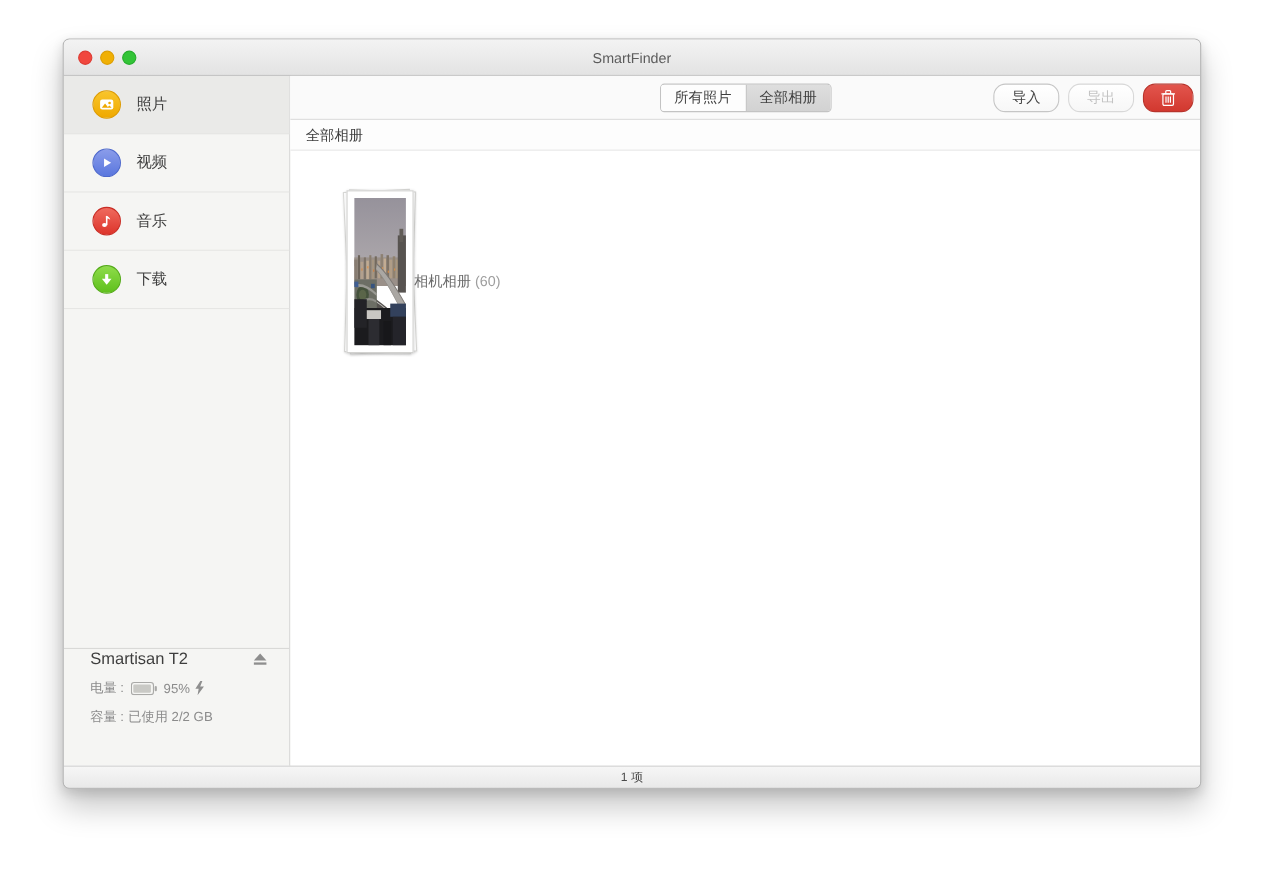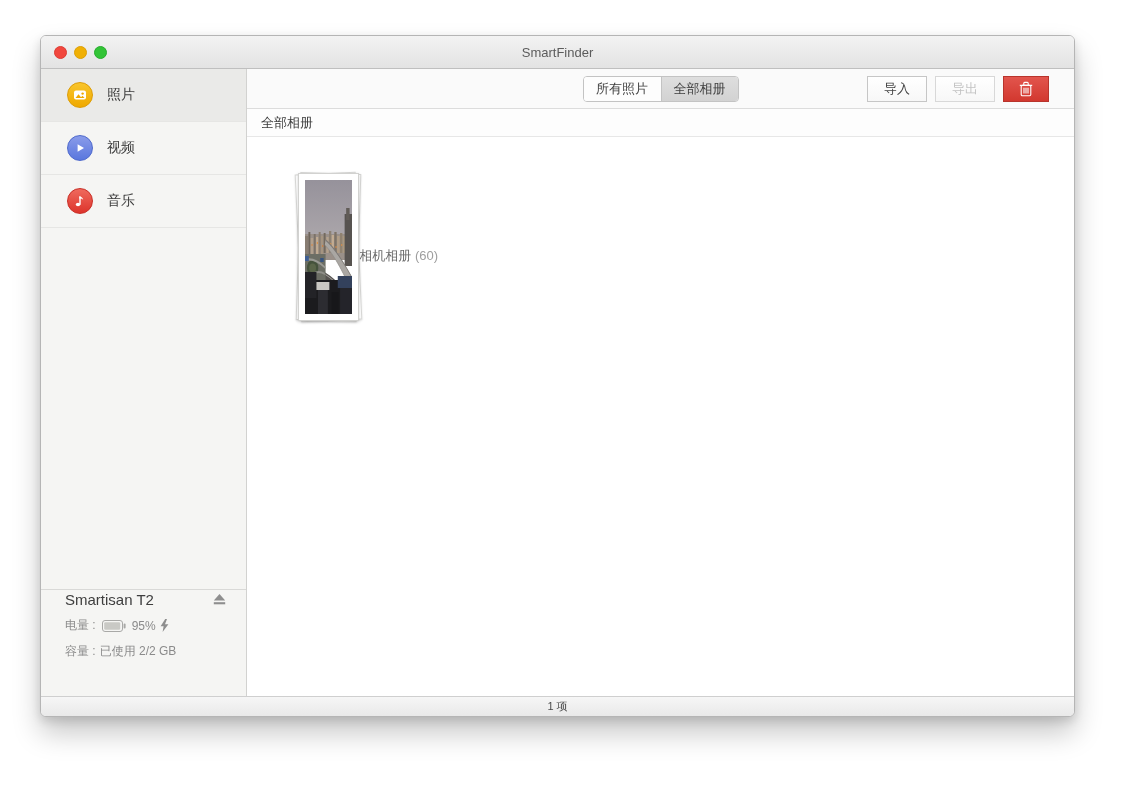--- a/index.html
+++ b/index.html
@@ -1,20 +1,20 @@
 <!DOCTYPE html>
 <html><head>
 <meta charset="utf-8">
 <style>
   * { margin: 0; padding: 0; box-sizing: border-box; }
   html, body { width: 1147px; height: 797px; background: #ffffff; overflow: hidden;
     font-family: "Liberation Sans", "DejaVu Sans", sans-serif; }
 
   .window {
-    position: absolute; left: 40px; top: 35px; width: 1035px; height: 682px;
+    position: absolute; left: 57px; top: 35px; width: 1035px; height: 682px;
     background: #fff; border-radius: 6px; border: 1px solid #b5b5b5;
     box-shadow: 0 16px 28px rgba(0,0,0,.22), 0 4px 10px rgba(0,0,0,.12);
     display: flex; flex-direction: column; overflow: hidden;
   }
 
   
   .titlebar {
     height: 33px; flex: 0 0 33px; position: relative;
     background: linear-gradient(#f3f3f3, #e3e3e3);
     border-bottom: 1px solid #bfbfbf;
@@ -58,36 +58,36 @@
   .device-row1 { display: flex; align-items: center; justify-content: space-between; }
   .device-name { font-size: 15px; color: #3e3e3e; }
   .eject-btn { width: 18px; height: 16px; display: flex; align-items: center; justify-content: center; cursor: default; }
   .device-line { margin-top: 9px; display: flex; align-items: center; font-size: 12px; color: #8b8b8b; gap: 4px; }
 
   
   .main { flex: 1 1 auto; display: flex; flex-direction: column; background: #fff; min-width: 0; }
   .toolbar {
     height: 40px; flex: 0 0 40px; background: #fafafa; border-bottom: 1px solid #dcdcdc;
     position: relative; display: flex; align-items: center; justify-content: flex-end;
-    padding-right: 25px; gap: 8px;
+    padding-right: 6px; gap: 8px;
   }
   .segmented {
     position: absolute; left: 50%; top: 50%; transform: translate(-50%, -50%);
     display: flex; border: 1px solid #c3c3c3; border-radius: 4px; overflow: hidden;
     background: #fff; height: 26px;
   }
   .segment {
     width: 77px; display: flex; align-items: center; justify-content: center;
     font-size: 13px; color: #3f3f3f; background: #fdfdfd; cursor: default;
   }
   .segment + .segment { border-left: 1px solid #c3c3c3; }
   .segment.selected { background: linear-gradient(#dedede, #d2d2d2); }
 
   .btn {
-    height: 26px; padding: 0 16px; border: 1px solid #c6c6c6; border-radius: 0;
+    height: 26px; padding: 0 16px; border: 1px solid #c6c6c6; border-radius: 11px;
     background: linear-gradient(#ffffff, #f7f7f7); font-size: 13px; color: #434343;
     display: flex; align-items: center; justify-content: center; cursor: default;
   }
   .btn.disabled { color: #c3c3c3; border-color: #d8d8d8; }
   .btn.danger {
     width: 46px; padding: 0;
     background: linear-gradient(#e2554d, #d2382f); border-color: #b8342c;
   }
 
   .section-header {
@@ -165,20 +165,29 @@
         <div class="circle music">
           <svg width="14" height="14" viewBox="0 0 14 14">
             <ellipse cx="5" cy="10.5" rx="2.2" ry="1.8" fill="#fff"></ellipse>
             <rect x="6.3" y="2.5" width="1.4" height="8.2" fill="#fff"></rect>
             <path d="M6.3 2.2 C8.6 2.8 9.8 3.8 10.2 5.8 C9.2 4.9 8 4.5 6.3 4.6 Z" fill="#fff"></path>
           </svg>
         </div>
         <div class="label">音乐</div>
       </div>
 
+      <div class="side-item">
+        <div class="circle download">
+          <svg width="14" height="14" viewBox="0 0 14 14">
+            <rect x="5.6" y="2.2" width="2.8" height="5.4" fill="#fff"></rect>
+            <path d="M2.6 6.4 L11.4 6.4 L7 11.8 Z" fill="#fff"></path>
+          </svg>
+        </div>
+        <div class="label">下载</div>
+      </div>
 
 
       <div class="side-spacer"></div>
 
       <div class="device">
         <div class="device-row1">
           <div class="device-name">Smartisan T2</div>
           <div class="eject-btn">
             <svg width="15" height="13" viewBox="0 0 15 13">
               <path d="M7.5 1 L13.2 7.4 L1.8 7.4 Z" fill="#8e8e8e"></path>

